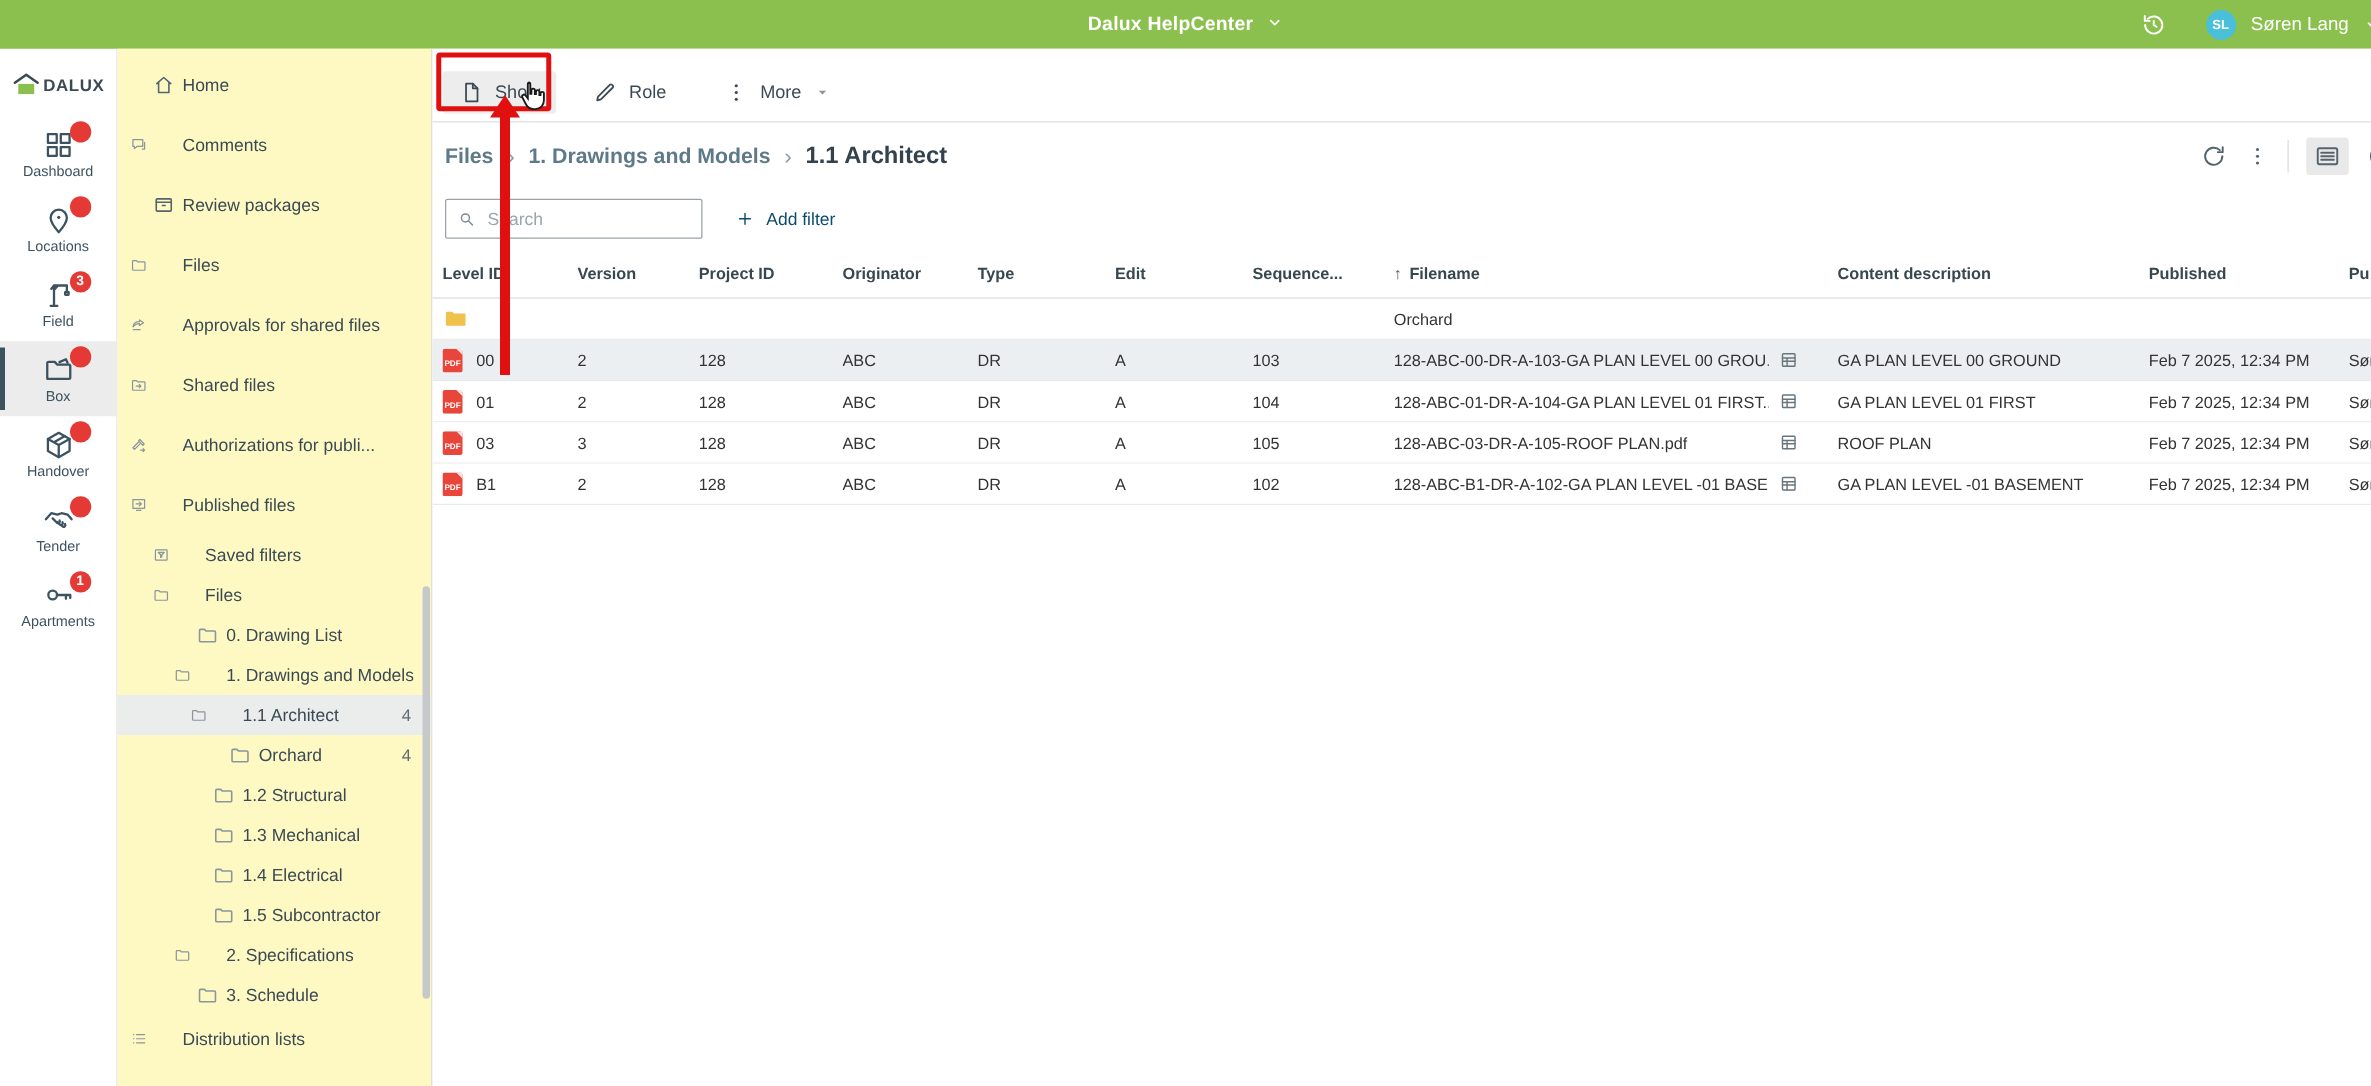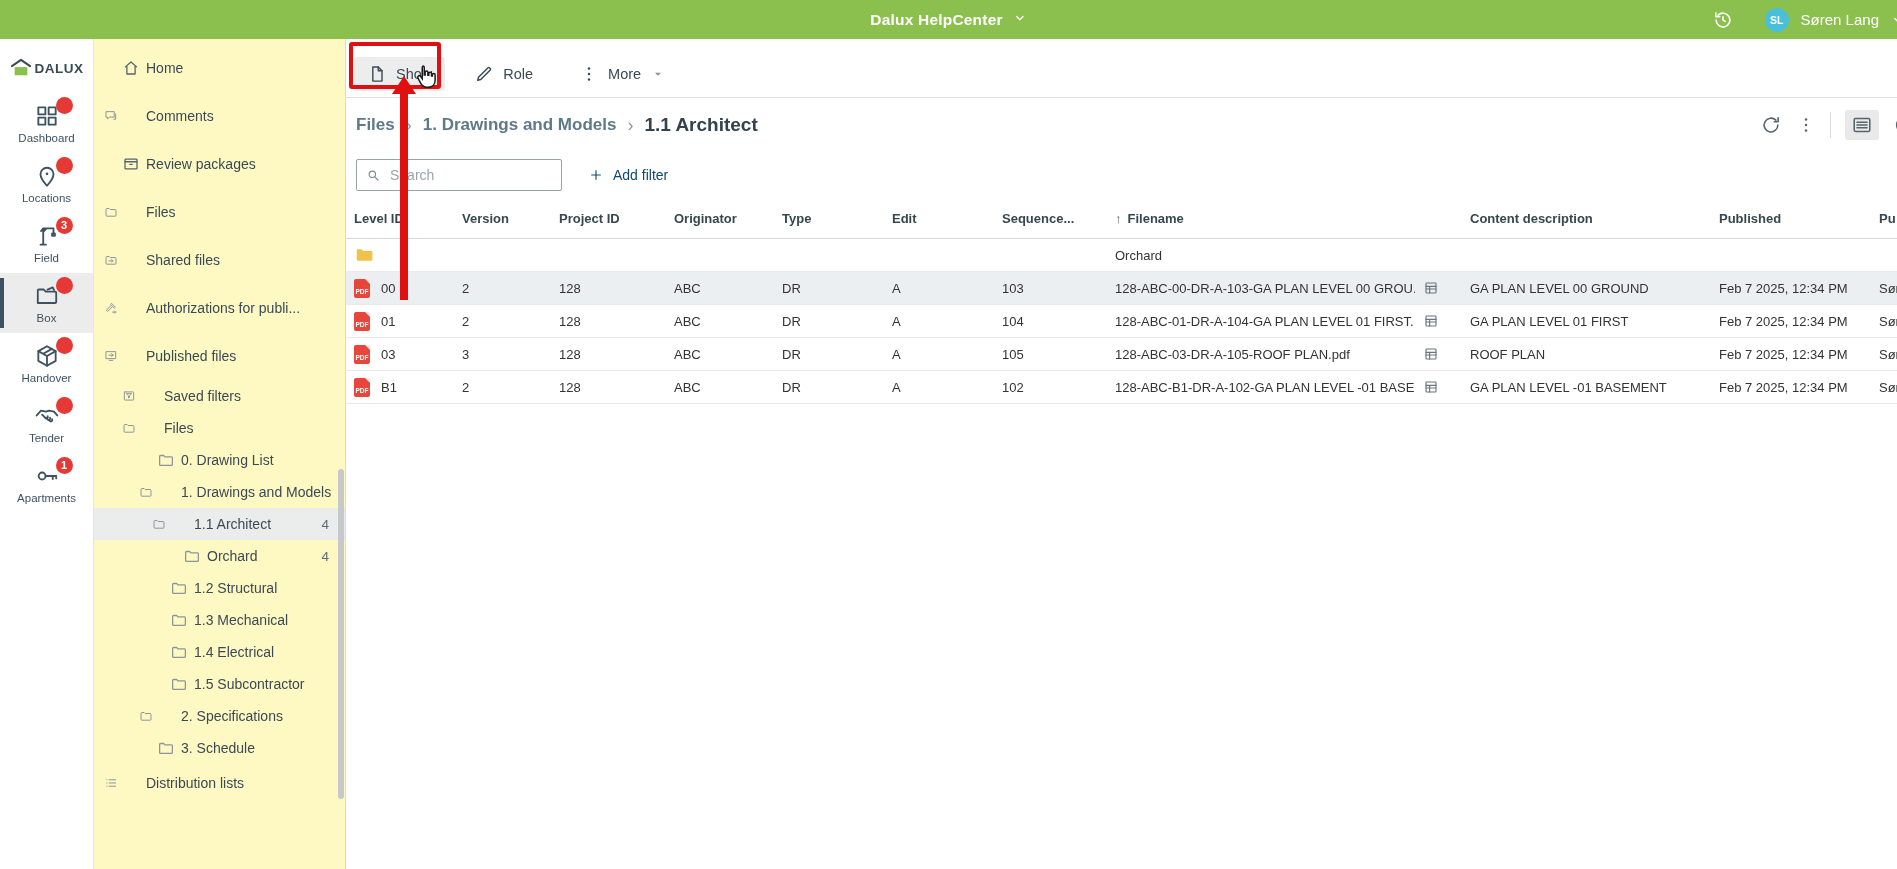--- a/index.html
+++ b/index.html
@@ -373,20 +373,34 @@
             <svg class="ic i18">
               <use></use>
             </svg>
           </span>
     <span class="tlabel">Files</span>
 
   </div>
         <div class="titem lv0">
     <span class="chev">
             <svg class="ic i14">
+              <use href="#i-approvals"></use>
+            </svg>
+          </span>
+    <span class="ticon">
+            <svg class="ic i18">
+              <use></use>
+            </svg>
+          </span>
+    <span class="tlabel">Approvals for shared files</span>
+
+  </div>
+        <div class="titem lv0">
+    <span class="chev">
+            <svg class="ic i14">
               <use href="#i-sharedfolder"></use>
             </svg>
           </span>
     <span class="ticon">
             <svg class="ic i18">
               <use></use>
             </svg>
           </span>
     <span class="tlabel">Shared files</span>
 

